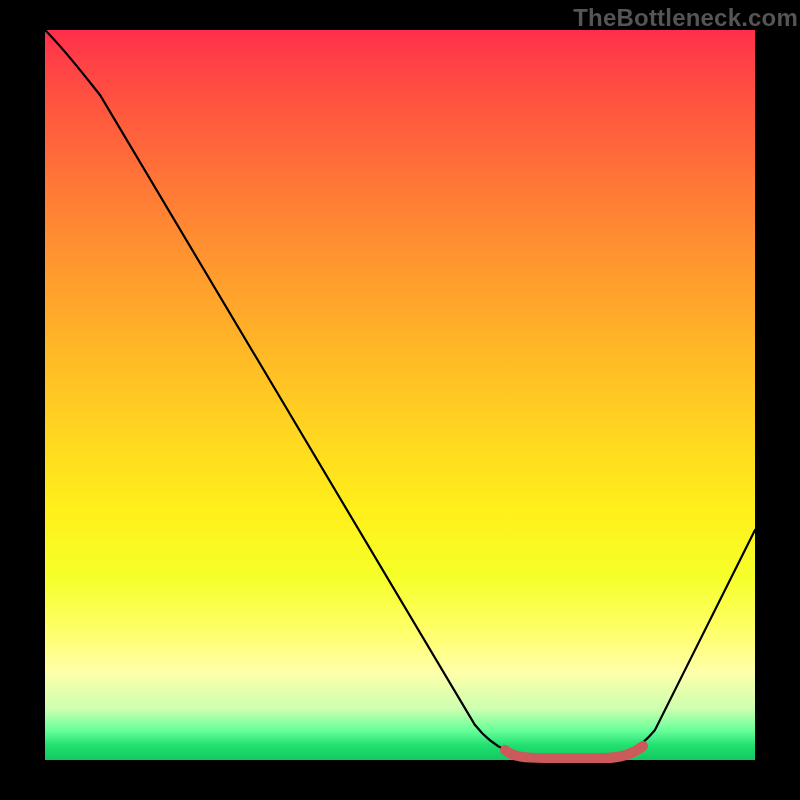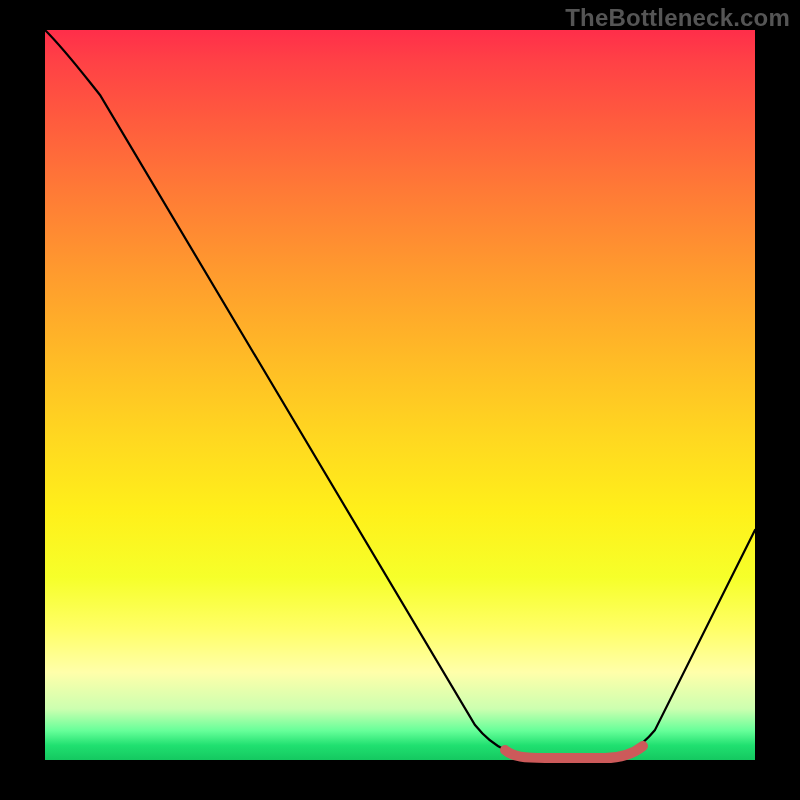--- a/index.html
+++ b/index.html
@@ -12,21 +12,21 @@
     overflow: hidden;
   }
   .container {
     position: relative;
     width: 800px;
     height: 800px;
   }
   .watermark {
     position: absolute;
     top: 4px;
-    right: 10px;
+    right: 2px;
     color: #555;
     font-size: 24px;
     font-weight: 600;
     letter-spacing: 0.2px;
     z-index: 10;
   }
   .plot-area {
     position: absolute;
     left: 45px;
     top: 30px;

